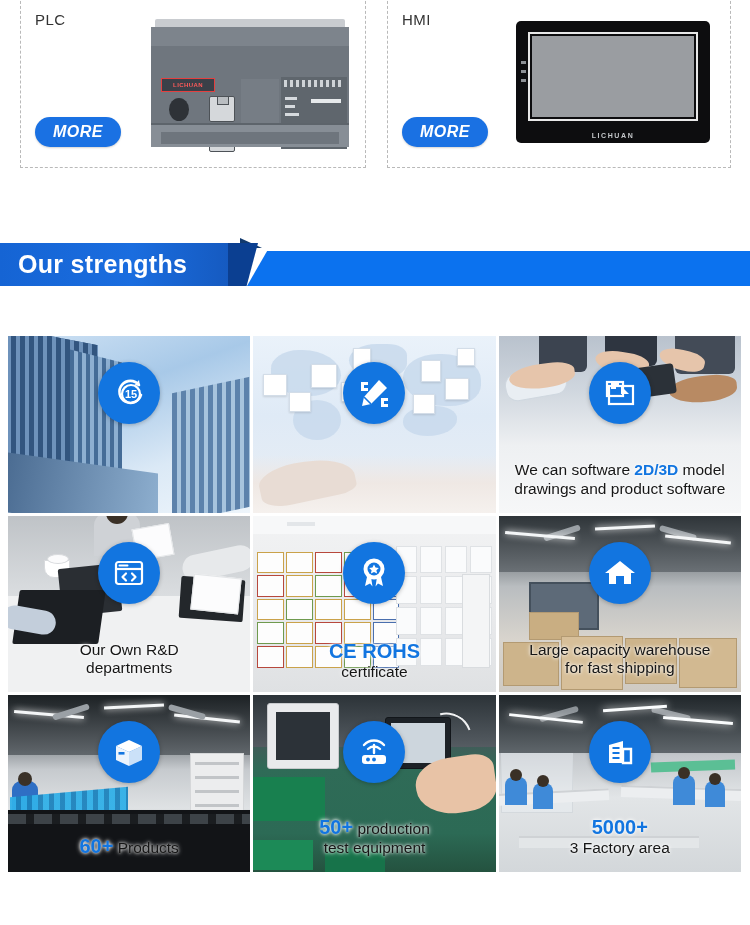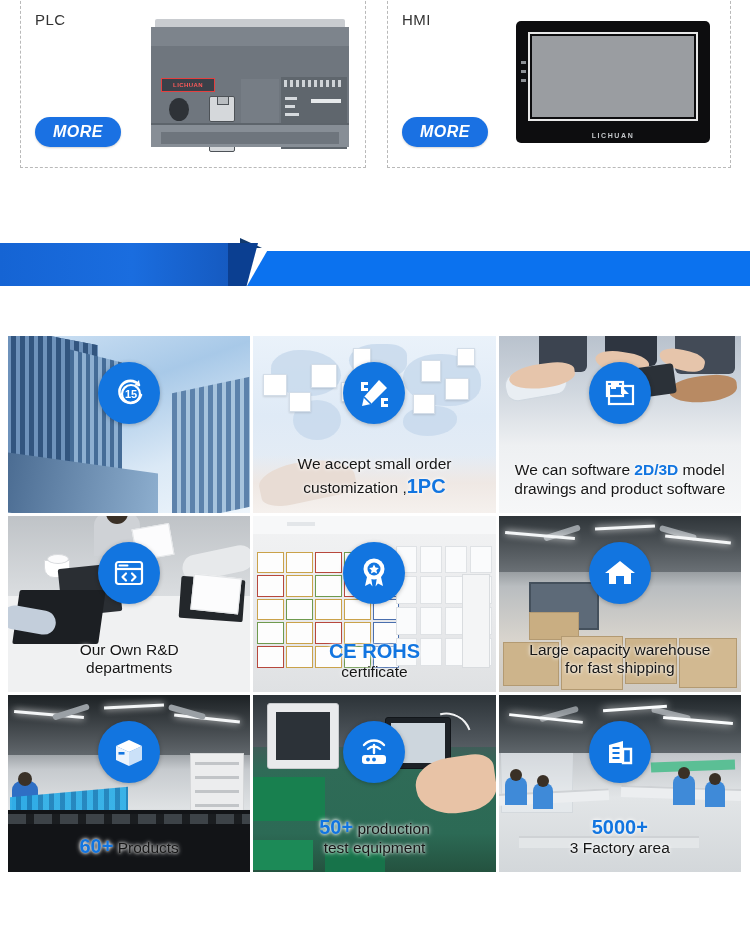--- a/index.html
+++ b/index.html
@@ -303,20 +303,21 @@
 
     <button class="more-btn">MORE</button>
   </div>
 </div>
 
 <div class="banner">
   <div class="banner-right"></div>
   <div class="banner-tab"></div>
   <div class="banner-main"></div>
   <div class="banner-fold"></div>
+  <div class="banner-title">Our strengths</div>
 </div>
 
 <div class="grid">
 
   <div class="cell">
     <div class="cell-bg bg-sky">
       <div class="bld b1"></div>
         <div class="bld b2"></div>
         <div class="bld b3"></div>
         <div class="bld b4"></div>
@@ -367,24 +368,20 @@
         </div>
       <div class="hand-wm"></div>
     </div>
     <div class="badge">
       <svg width="38" height="38" viewBox="0 0 38 38">
         <path d="M24 6 L32 14 L16 30 L7 32 L9 23 Z" fill="#fff"></path>
         <path d="M9 23 L16 30" stroke="#1275e0" stroke-width="1.6"></path>
         <path d="M6 8 h7 v3 h-4 v3 h4 v3 h-7 z" fill="#fff"></path>
         <path d="M26 24 h7 v3 h-4 v3 h4 v3 h-7 z" fill="#fff"></path>
       </svg>
-    </div>
-    <div class="caption">
-      <span>We accept small order</span>
-      <span class="l2"><span>customization ,</span><span class="big">1PC</span></span>
     </div>
   </div>
 
   <div class="cell">
     <div class="cell-bg bg-bp">
       <div class="suit s1"></div>
         <div class="suit s2"></div>
         <div class="suit s3"></div>
       <div class="roll"></div>
       <div class="skin k1"></div>

